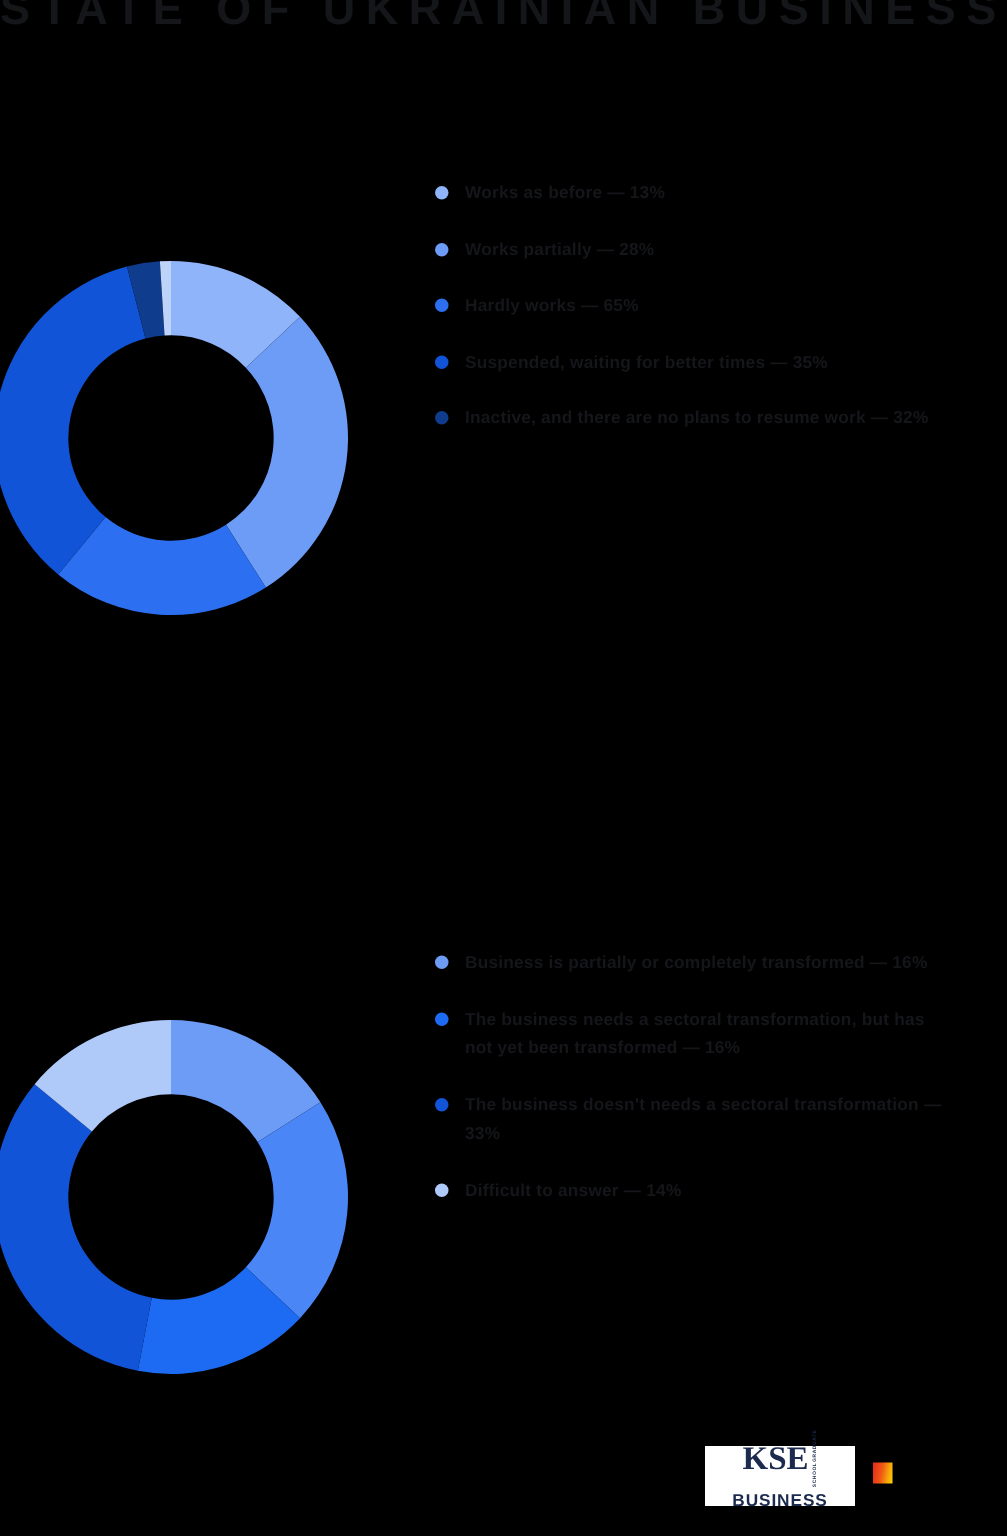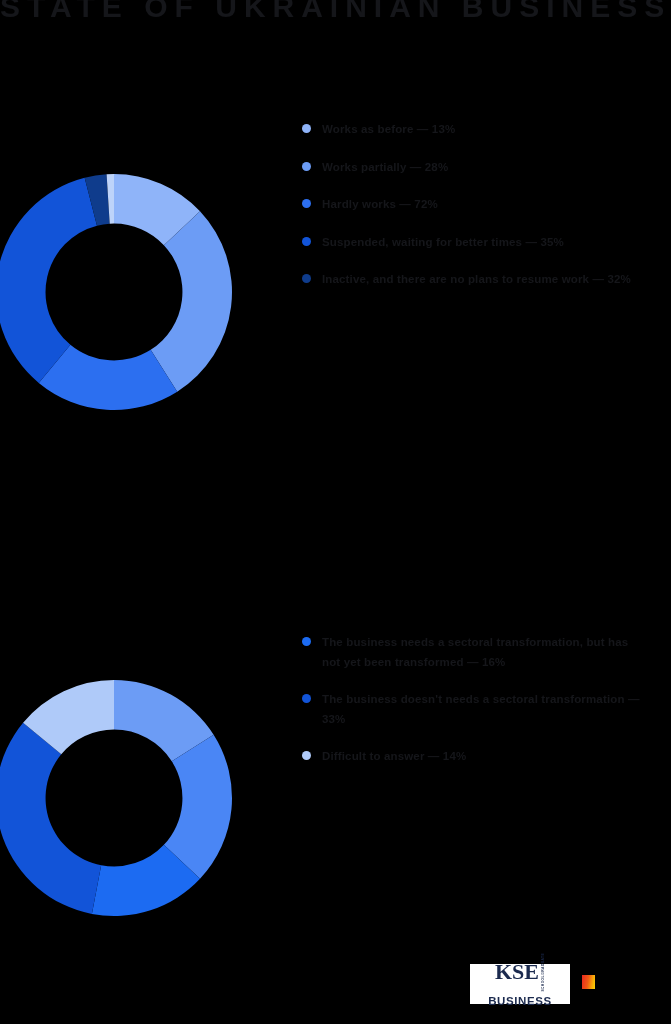--- a/index.html
+++ b/index.html
@@ -56,21 +56,21 @@
     height: 240px;
   }
   #block-1 .donut-wrap { left: -6px; top: 52px; }
   #block-2 .donut-wrap { left: -6px; top: 45px; }
 
   .donut-svg { display: block; width: 240px; height: 240px; }
 
   
   .legend {
     position: absolute;
-    left: 300px;
+    left: 288px;
     top: 0;
     width: 360px;
   }
   .legend-item {
     position: relative;
     padding-left: 22px;
     margin-bottom: 18px;
     font-size: 11.5px;
     font-weight: 700;
     line-height: 19.5px;
@@ -180,21 +180,21 @@
     <div class="legend-item">
       <span class="legend-bullet" style="background: rgb(143, 180, 249);"></span>
       <span class="legend-label">Works as before — 13%</span>
     </div>
     <div class="legend-item">
       <span class="legend-bullet" style="background: rgb(108, 156, 245);"></span>
       <span class="legend-label">Works partially — 28%</span>
     </div>
     <div class="legend-item">
       <span class="legend-bullet" style="background: rgb(44, 111, 240);"></span>
-      <span class="legend-label">Hardly works — 72%</span>
+      <span class="legend-label">Hardly works — 65%</span>
     </div>
     <div class="legend-item">
       <span class="legend-bullet" style="background: rgb(18, 84, 216);"></span>
       <span class="legend-label">Suspended, waiting for better times — 35%</span>
     </div>
     <div class="legend-item">
       <span class="legend-bullet" style="background: rgb(15, 60, 140);"></span>
       <span class="legend-label">Inactive, and there are no plans to resume work — 32%</span>
     </div>
   </div>
@@ -207,20 +207,24 @@
           <path d="M 120.00000000000001 2 A 118 118 0 0 1 219.63069520923779 56.772438192478404 L 177.78580322135792 83.32801415163748 A 68.44 68.44 0 0 0 120 51.56 Z" fill="#6C9CF5"></path>
           <path d="M 219.63069520923779 56.772438192478404 A 118 118 0 0 1 206.01829803572656 200.77655849958526 L 169.8906128607214 166.85040392975944 A 68.44 68.44 0 0 0 177.78580322135792 83.32801415163748 Z" fill="#4A86F5"></path>
           <path d="M 206.01829803572656 200.77655849958526 A 118 118 0 0 1 97.88900487888452 235.90989558598528 L 107.17562282975302 187.22773943987147 A 68.44 68.44 0 0 0 169.8906128607214 166.85040392975944 Z" fill="#1C6BF2"></path>
           <path d="M 97.88900487888452 235.90989558598528 A 118 118 0 0 1 29.079437352456893 44.783969209654586 L 67.266073664425 76.37470214159967 A 68.44 68.44 0 0 0 107.17562282975302 187.22773943987147 Z" fill="#1254D8"></path>
           <path d="M 29.079437352456893 44.783969209654586 A 118 118 0 0 1 119.99999999999997 2 L 119.99999999999999 51.56 A 68.44 68.44 0 0 0 67.266073664425 76.37470214159967 Z" fill="#AFCAF9"></path>
         </g>
     </svg>
   </div>
   <div class="legend">
     <div class="legend-item">
+      <span class="legend-bullet" style="background: rgb(108, 156, 245);"></span>
+      <span class="legend-label">Business is partially or completely transformed — 16%</span>
+    </div>
+    <div class="legend-item">
       <span class="legend-bullet" style="background: rgb(28, 107, 242);"></span>
       <span class="legend-label">The business needs a sectoral transformation, but has not yet been transformed — 16%</span>
     </div>
     <div class="legend-item">
       <span class="legend-bullet" style="background: rgb(18, 84, 216);"></span>
       <span class="legend-label">The business doesn't needs a sectoral transformation — 33%</span>
     </div>
     <div class="legend-item">
       <span class="legend-bullet" style="background: rgb(175, 202, 249);"></span>
       <span class="legend-label">Difficult to answer — 14%</span>

